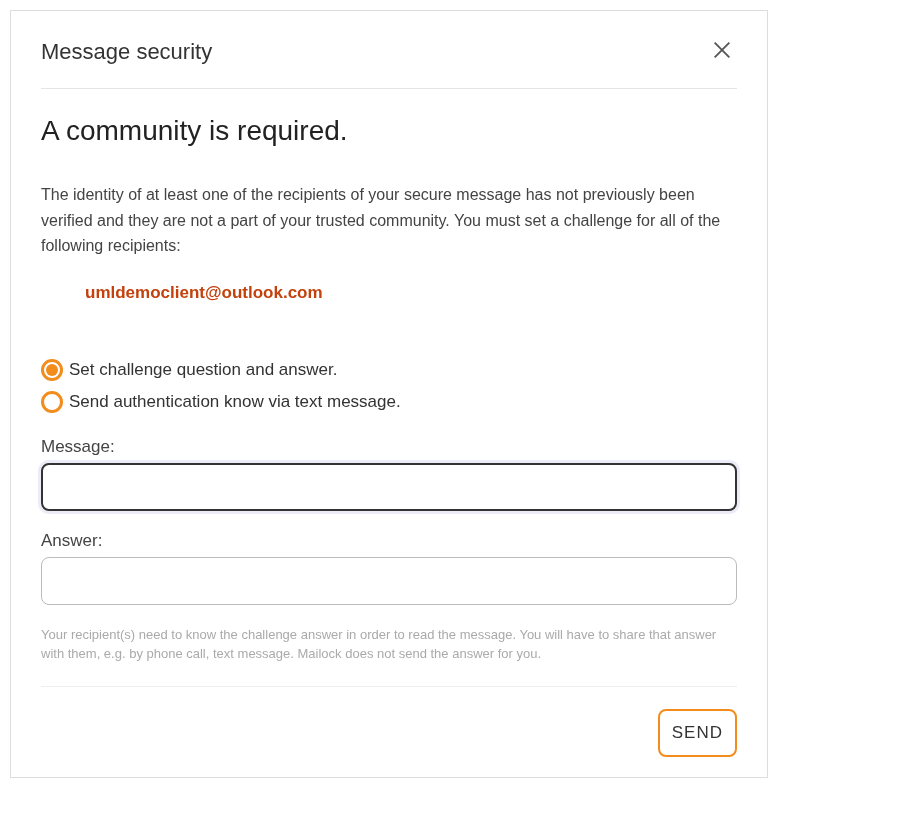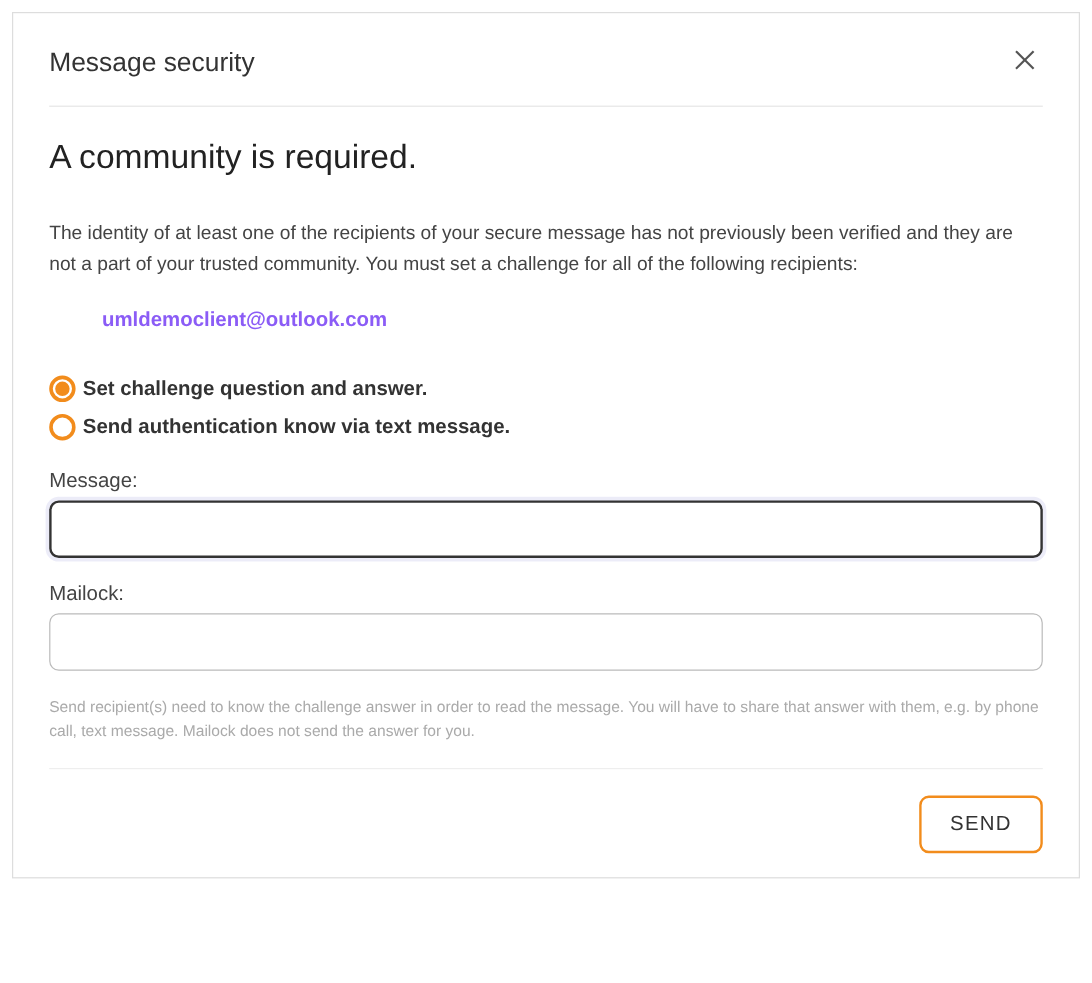--- a/index.html
+++ b/index.html
@@ -6,21 +6,21 @@
       box-sizing: border-box;
       margin: 0;
       padding: 0;
     }
     body {
       font-family: -apple-system, BlinkMacSystemFont, "Segoe UI", Arial, sans-serif;
       background: #ffffff;
       padding: 10px;
     }
     .dialog {
-      width: 890px;
+      width: 758px;
       border: 1px solid #ddd;
       background: #ffffff;
       padding: 24px 30px 20px 30px;
     }
     .dialog-header {
       display: flex;
       justify-content: space-between;
       align-items: center;
       padding-bottom: 20px;
       border-bottom: 1px solid #e5e5e5;
@@ -56,27 +56,26 @@
     .content-description {
       font-size: 16px;
       color: #444;
       line-height: 1.6;
       margin-bottom: 24px;
       margin-top: 35px;
     }
     .recipient {
       font-size: 17px;
       font-weight: 700;
-      color: #8b5cf6;
+      color: #c2410c;
       margin-left: 44px;
-      margin-bottom: 36px;
+      margin-bottom: 56px;
     }
     .radio-group {
       margin-bottom: 24px;
-      font-weight: bold;
     }
     .radio-option {
       display: flex;
       align-items: center;
       gap: 6px;
       margin-bottom: 10px;
       cursor: pointer;
     }
     .radio-circle {
       width: 22px;
@@ -133,21 +132,21 @@
     .footer {
       border-top: 1px solid #eee;
       padding-top: 22px;
       display: flex;
       justify-content: flex-end;
     }
     .send-btn {
       background: #fff;
       border: 2px solid #f28c1c;
       border-radius: 8px;
-      padding: 12px 24px;
+      padding: 12px 12px;
       font-size: 17px;
       color: #333;
       cursor: pointer;
       letter-spacing: 1px;
       margin-left: 37px;
     }
   </style>
 </head>
 <body>
 
@@ -181,23 +180,23 @@
       <span class="radio-label">Send authentication know via text message.</span>
     </div>
   </div>
 
   <div class="field-group">
     <label class="field-label">Message:</label>
     <input type="text" class="text-input focused" value="" style="">
   </div>
 
   <div class="field-group">
-    <label class="field-label">Mailock:</label>
+    <label class="field-label">Answer:</label>
     <input type="text" class="text-input" value="" style="">
   </div>
 
-  <p class="hint-text">Send recipient(s) need to know the challenge answer in order to read the message. You will have to share that answer with them, e.g. by phone call, text message. Mailock does not send the answer for you.</p>
+  <p class="hint-text">Your recipient(s) need to know the challenge answer in order to read the message. You will have to share that answer with them, e.g. by phone call, text message. Mailock does not send the answer for you.</p>
 
   <div class="footer">
     <button class="send-btn">SEND</button>
   </div>
 
 </div>
 
 </body></html>

